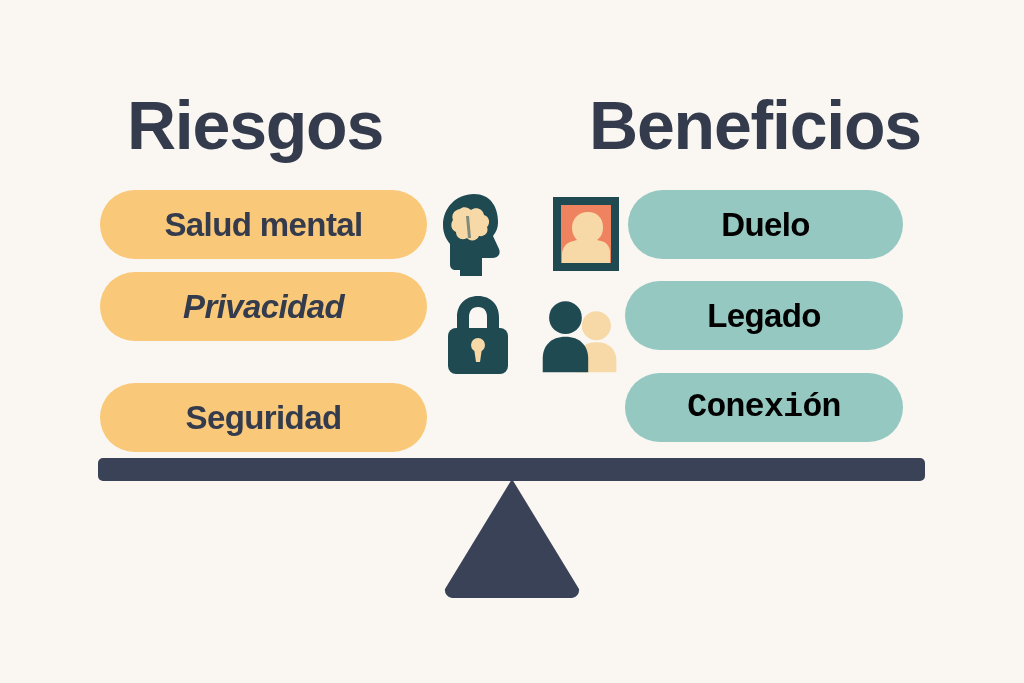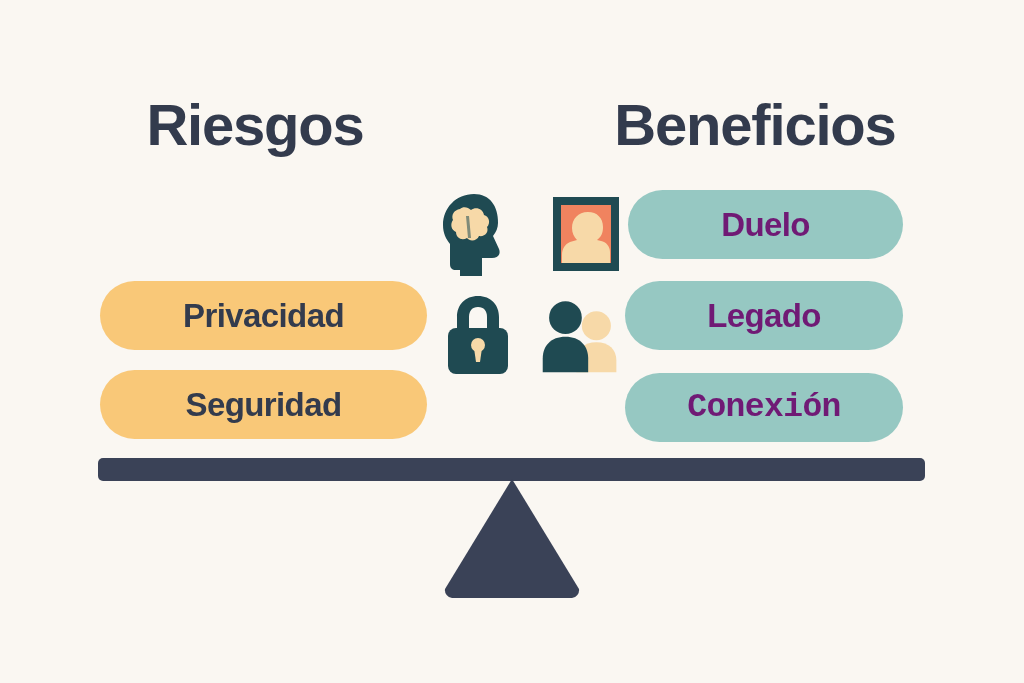--- a/index.html
+++ b/index.html
@@ -17,21 +17,21 @@
     width: 1024px;
     height: 683px;
     background: #FAF7F2;
     overflow: hidden;
   }
 
   
   .column-title {
     position: absolute;
     top: 92px;
-    font-size: 58px;
+    font-size: 68px;
     font-weight: bold;
     color: #333B4D;
     letter-spacing: -1.2px;
     line-height: 66px;
     text-align: center;
     white-space: nowrap;
   }
   #title-risks  { left: 60px;  width: 390px; }
   #title-benefits { left: 560px; width: 390px; }
 
@@ -43,25 +43,25 @@
     display: flex;
     align-items: center;
     justify-content: center;
     font-size: 33px;
     font-weight: bold;
     letter-spacing: -0.6px;
     color: #333B4D;
     white-space: nowrap;
   }
   .pill.risk    { background: #F9C878; }
-  .pill.benefit { background: #96C8C2; color: #701a75; }
+  .pill.benefit { background: #96C8C2; color: #000000; }
 
   #pill-risk-0    { left: 100px; width: 327px; top: 190px; }
-  #pill-risk-1    { left: 100px; width: 327px; top: 281px; }
-  #pill-risk-2    { left: 100px; width: 327px; top: 370px; }
+  #pill-risk-1    { left: 100px; width: 327px; top: 272px; font-style: italic; }
+  #pill-risk-2    { left: 100px; width: 327px; top: 383px; }
   #pill-benefit-0 { left: 628px; width: 275px; top: 190px; }
   #pill-benefit-1 { left: 625px; width: 278px; top: 281px; }
   #pill-benefit-2 { left: 625px; width: 278px; top: 373px; font-family: Liberation Mono, monospace; }
 
   
   .icon-slot {
     position: absolute;
     width: 80px;
     height: 84px;
   }
@@ -91,20 +91,21 @@
   #fulcrum svg { display: block; width: 100%; height: 100%; }
 </style>
 </head>
 <body>
 
 <div id="stage" style="background: rgb(250, 247, 242);">
 
   <div class="column-title" id="title-risks" style="color: rgb(51, 59, 77);">Riesgos</div>
   <div class="column-title" id="title-benefits" style="color: rgb(51, 59, 77); text-align: center;">Beneficios</div>
 
+  <div class="pill risk" id="pill-risk-0" style="background: rgb(249, 200, 120);">Salud mental</div>
   <div class="pill risk" id="pill-risk-1" style="background: rgb(249, 200, 120);">Privacidad</div>
   <div class="pill risk" id="pill-risk-2" style="background: rgb(249, 200, 120);">Seguridad</div>
 
   <div class="pill benefit" id="pill-benefit-0" style="background: rgb(150, 200, 194);">Duelo</div>
   <div class="pill benefit" id="pill-benefit-1" style="background: rgb(150, 200, 194); text-align: center;">Legado</div>
   <div class="pill benefit" id="pill-benefit-2" style="background: rgb(150, 200, 194);">Conexión</div>
 
   <div class="icon-slot" id="icon-head">
     <svg viewBox="0 0 80 84" xmlns="http://www.w3.org/2000/svg">
       <path fill="#1F4A52" d="M36 2

